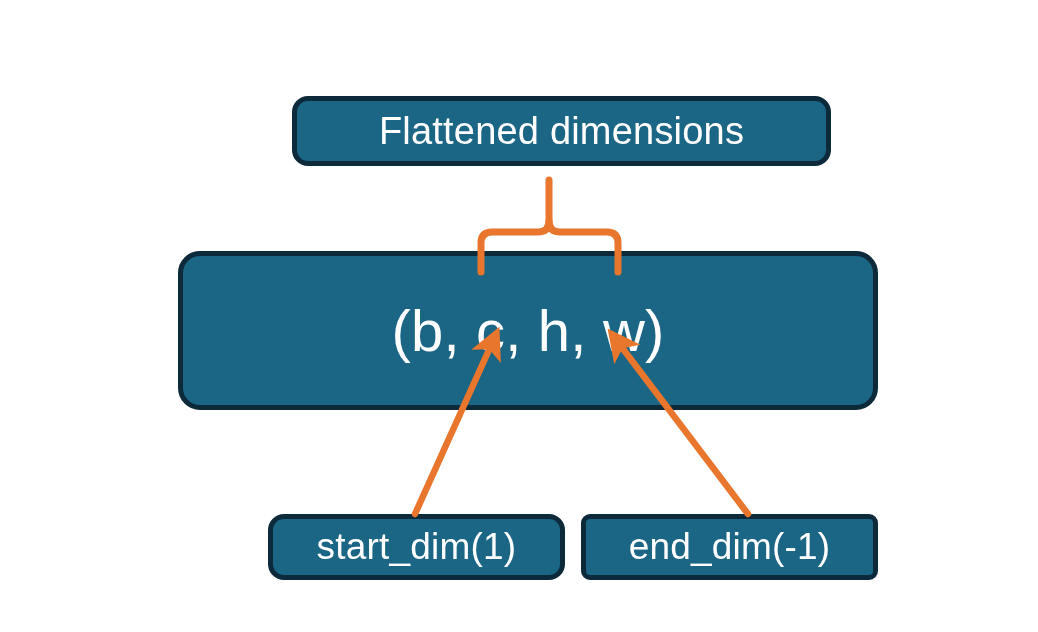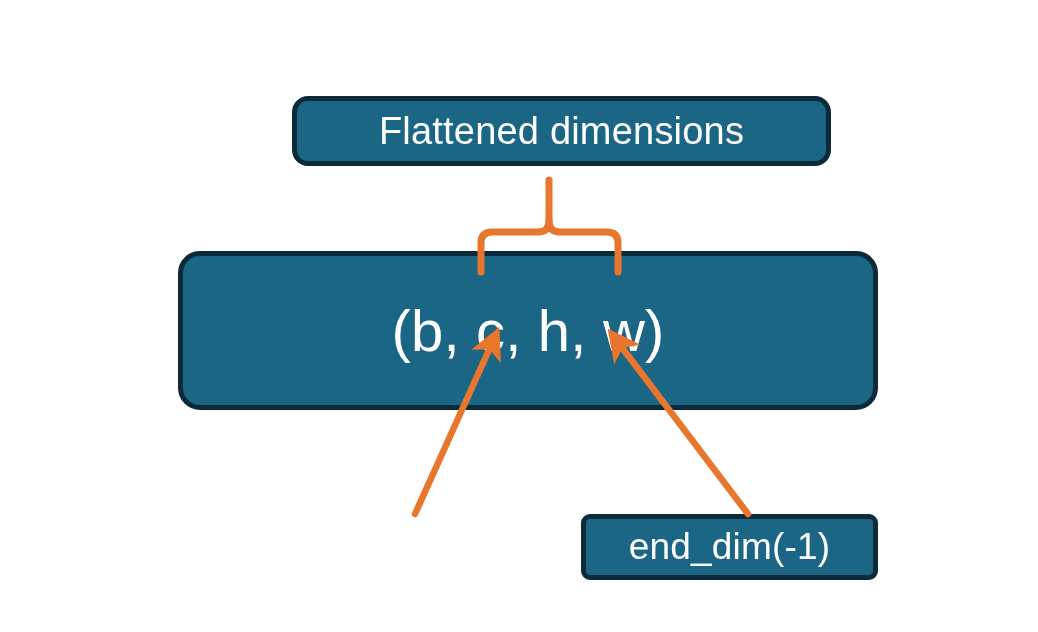--- a/index.html
+++ b/index.html
@@ -81,20 +81,23 @@
 <div id="canvas">
 
   <div class="node" id="node-flattened">
     <span class="node-label">Flattened dimensions</span>
   </div>
 
   <div class="node" id="node-shape">
     <span class="node-label">(b, c, h, w)</span>
   </div>
 
+  <div class="node" id="node-start-dim">
+    <span class="node-label">start_dim(1)</span>
+  </div>
 
   <div class="node" id="node-end-dim">
     <span class="node-label">end_dim(-1)</span>
   </div>
 
   <svg id="overlay" viewBox="0 0 1038 632">
     <defs>
       <marker id="arrowhead" markerWidth="5" markerHeight="5" refX="2.6" refY="2.5" orient="auto" markerUnits="strokeWidth">
         <path d="M 0 0 L 5 2.5 L 0 5 L 1.2 2.5 Z" fill="#e8762c"></path>
       </marker>

